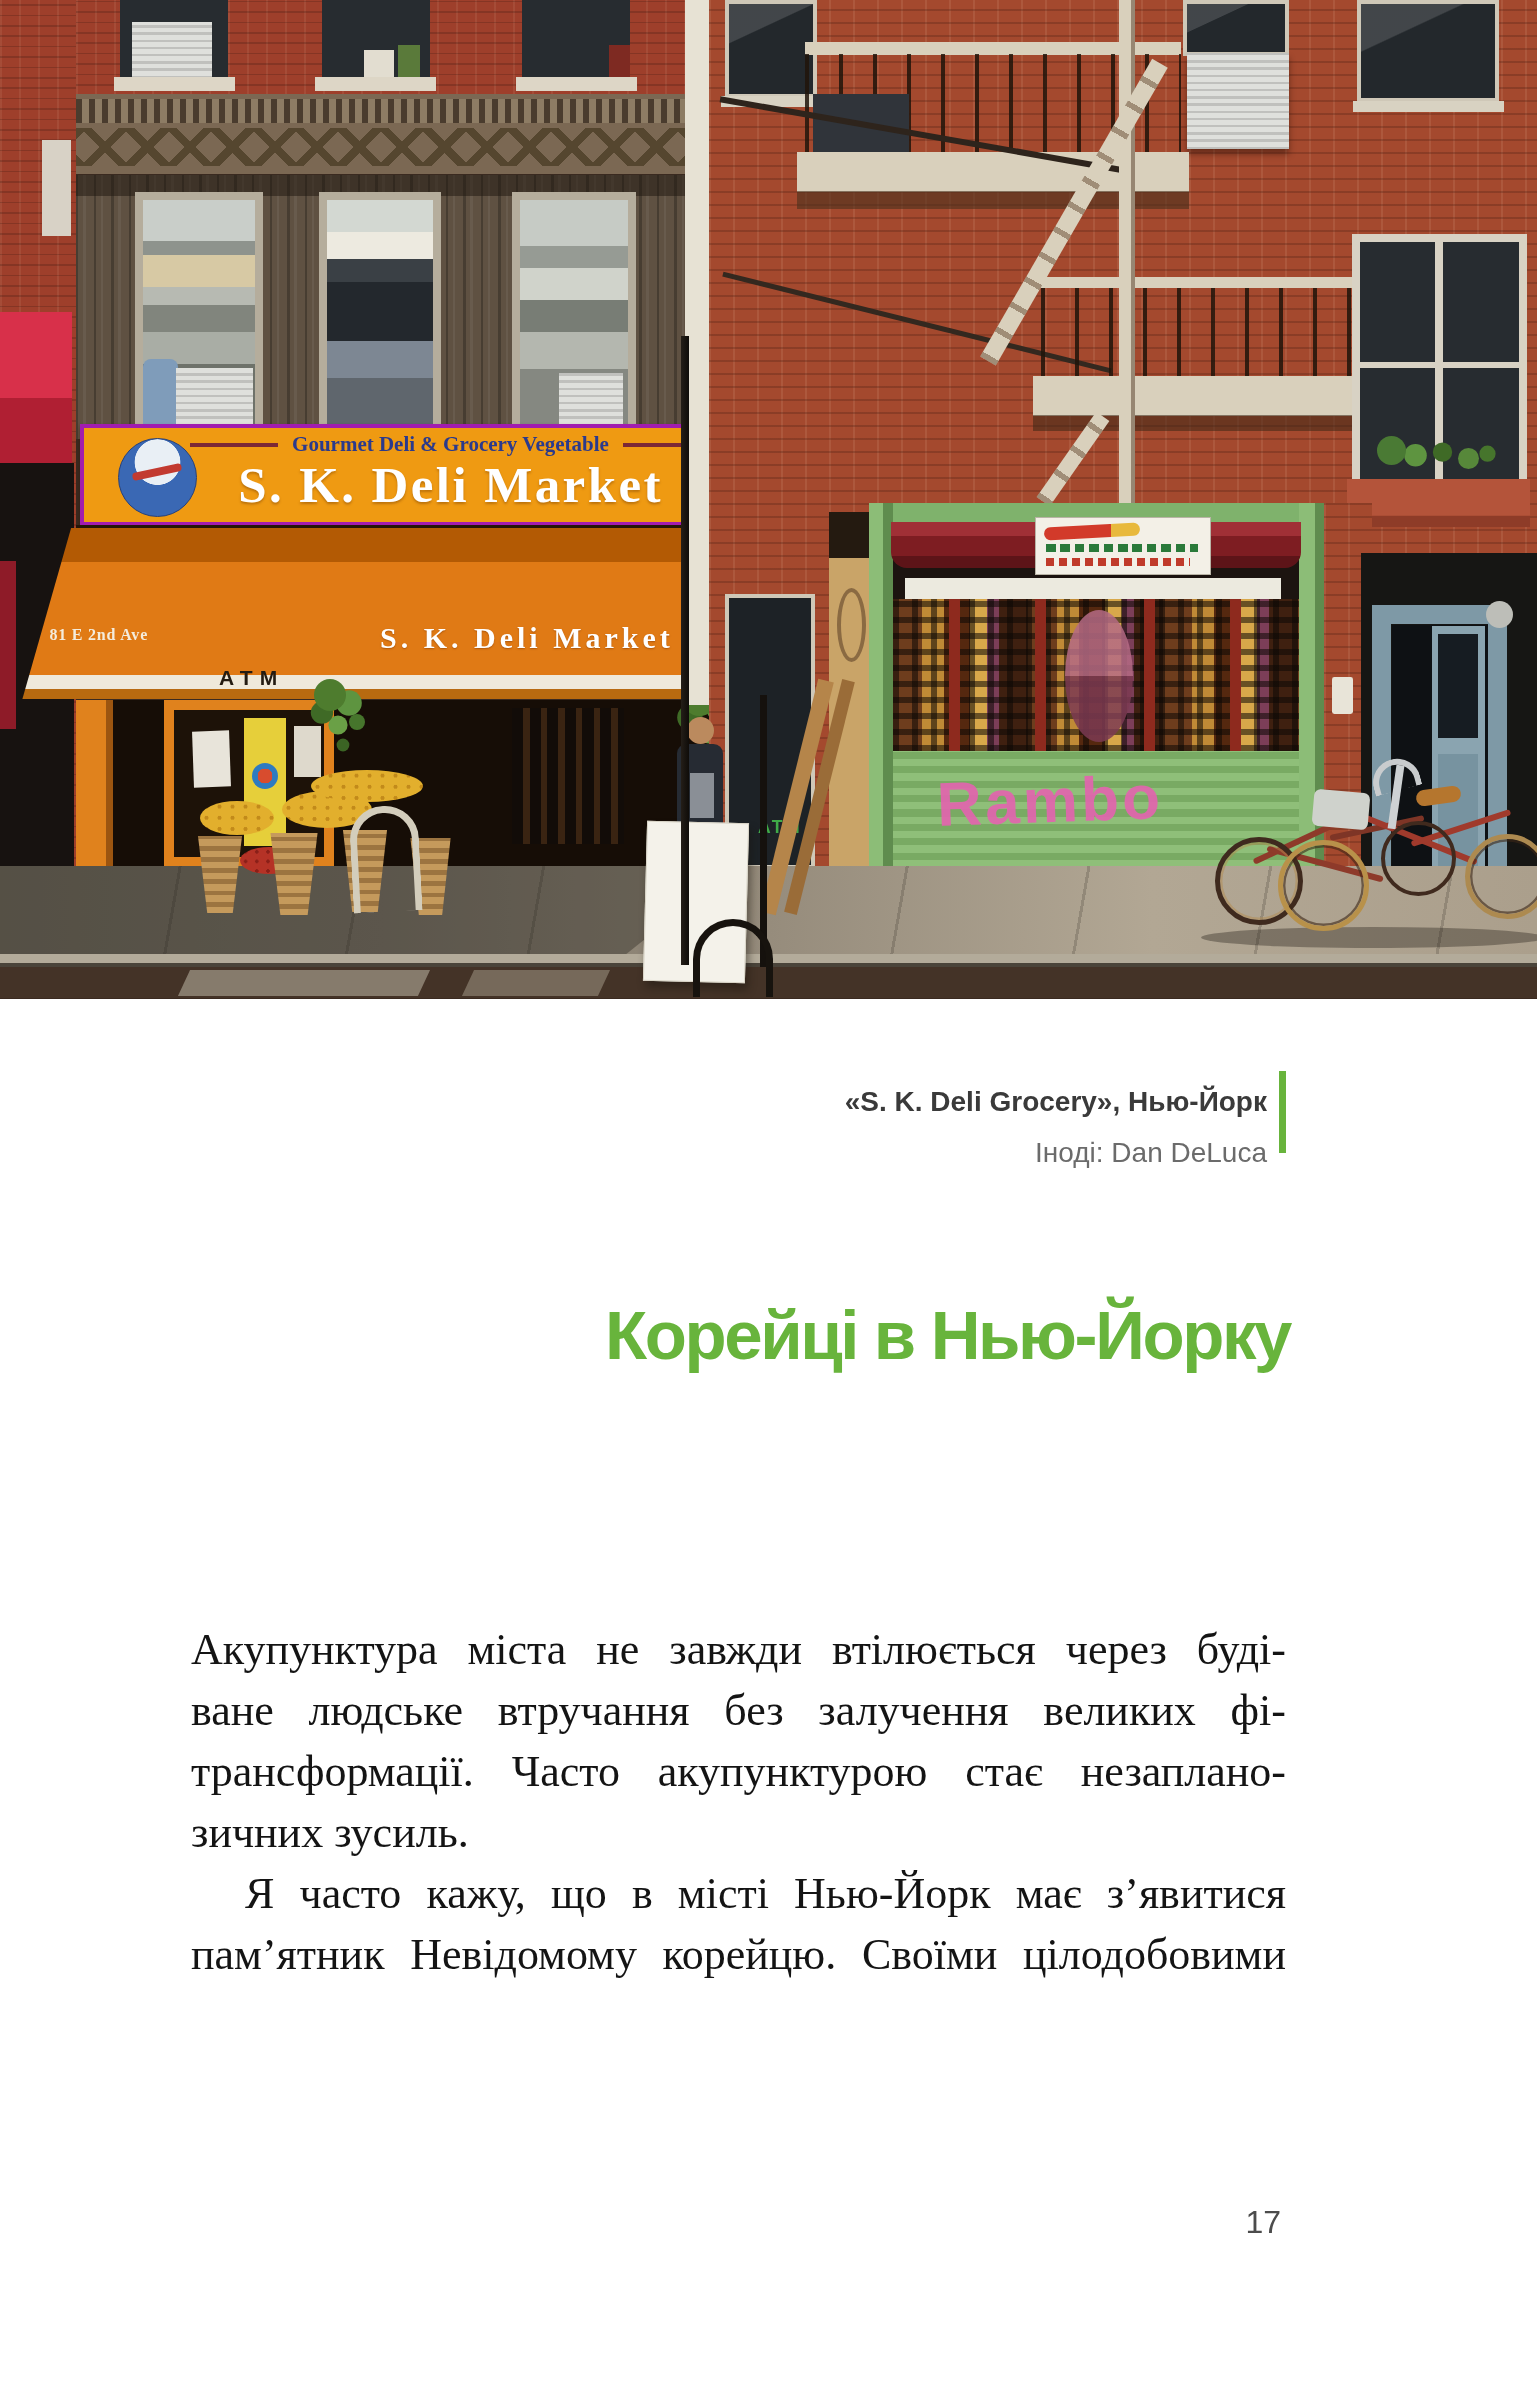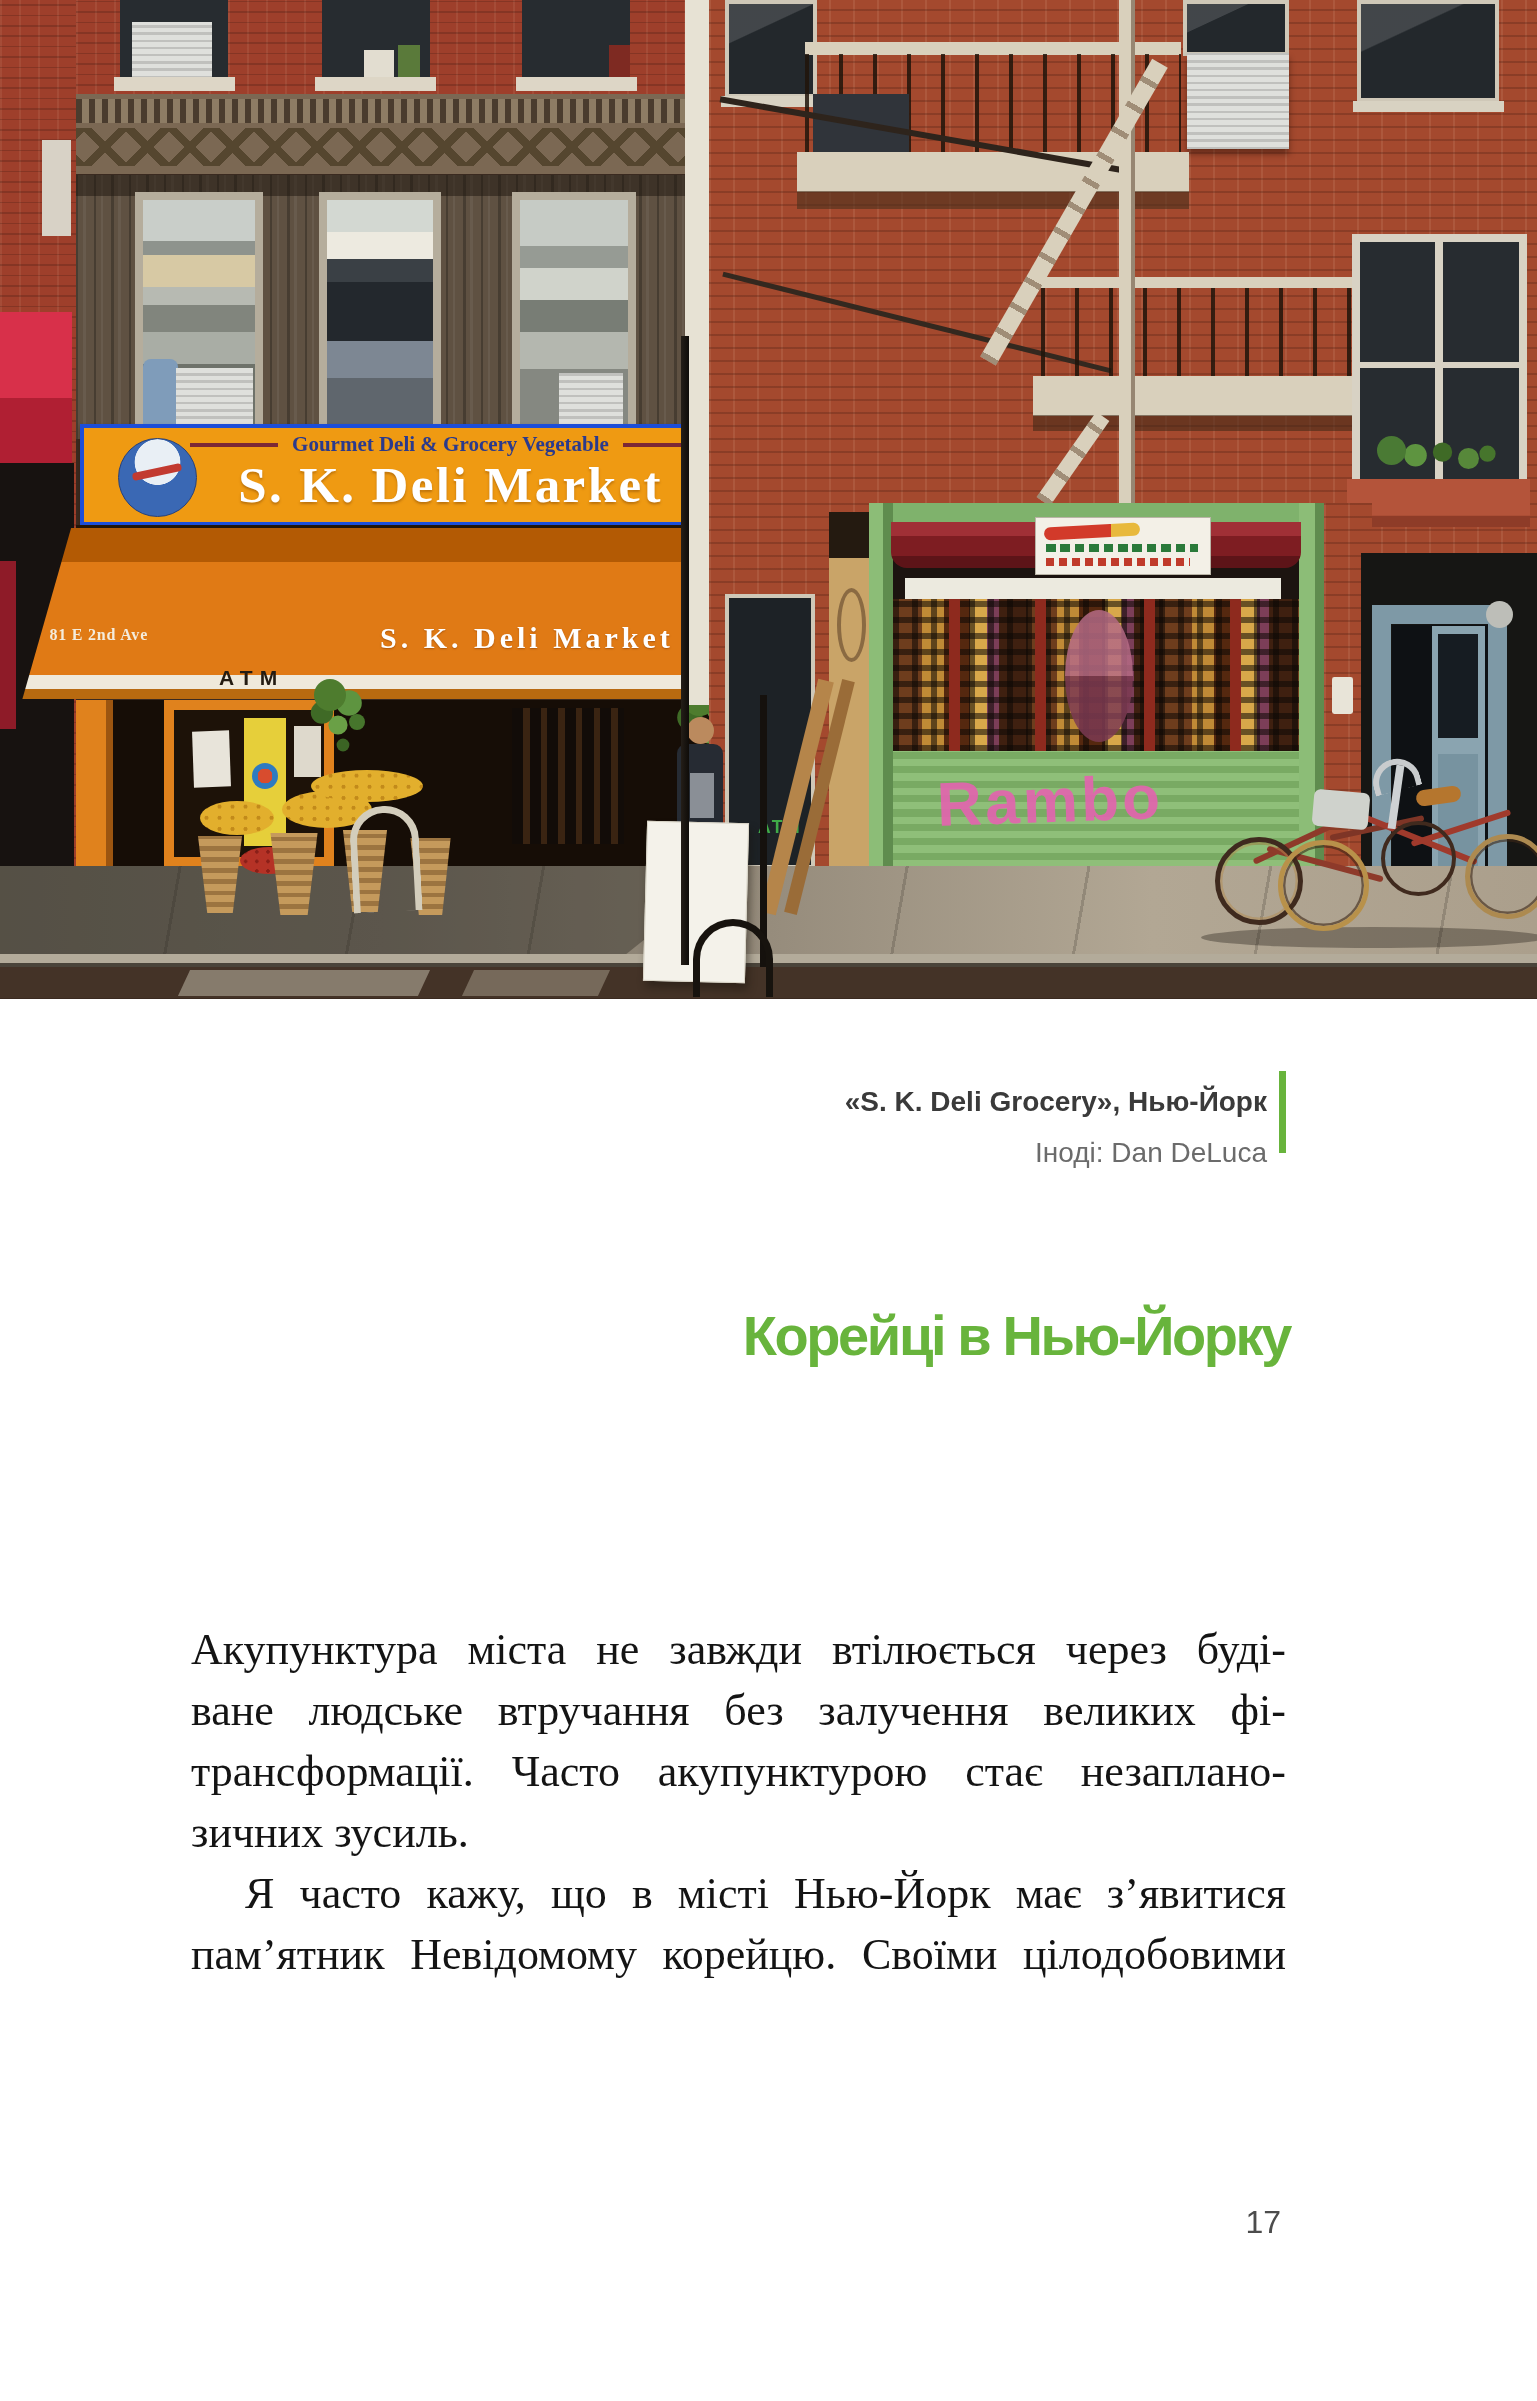--- a/index.html
+++ b/index.html
@@ -28,21 +28,21 @@
      repeating-linear-gradient(90deg,#6e3d1d 0 29px,#c08a36 29px 51px,#55280f 51px 77px,#d8a84a 77px 94px,#7c3e58 94px 106px,#3f2010 106px 135px);}
   .basket{background:repeating-linear-gradient(0deg,#c59a5c 0 6.4px,#9c7440 6.4px 11.2px);
      clip-path:polygon(12% 0,88% 0,72% 100%,28% 100%);}
   .fruitY{background-color:#e2af2d;background-image:radial-gradient(#c28a1a 22%,transparent 23%);background-size:13px 11.2px;border-radius:50%;}
   .fruitR{background-color:#b53226;background-image:radial-gradient(#8a1f18 24%,transparent 25%);background-size:11.2px 9.6px;border-radius:50%;}
   
   .caption{right:270px;top:1076px;text-align:right;line-height:51px;}
   .caption .t1{font-weight:700;font-size:28px;color:#3a3a3a;}
   .caption .t2{font-size:28px;color:#6b6b6b;}
   .capbar{left:1279px;top:1071px;width:7.2px;height:82px;background:#68b43c;}
-  .heading{right:247px;top:1297px;font-weight:700;font-size:56px;line-height:77px;
+  .heading{right:247px;top:1297px;font-weight:700;font-size:69px;line-height:77px;
            letter-spacing:-2.4px;color:#68b43c;white-space:nowrap;}
   .bodytext{left:191px;top:1619px;width:1095px;color:#141414;
             font-family:"Liberation Serif",serif;font-size:44px;}
   .body-line{line-height:61px;text-align:justify;text-align-last:justify;}
   .body-line.lastline{text-align-last:auto;}
   .body-line.indent{text-indent:54px;}
   .pagenum{right:256px;top:2204px;font-size:32px;color:#4c4c4c;}
   
   .signTag{font-family:"Liberation Serif",serif;font-weight:700;font-size:21px;color:#2b3a8c;}
   .dash{width:88px;height:4px;background:#7c2836;}
@@ -95,21 +95,21 @@
       <div class="a acunit" style="right:1.6px;bottom:1.6px;width:77px;height:58px;"></div>
     </div>
     <div class="a woodwin" style="left:319px;top:192px;width:106px;height:228px;
          background:linear-gradient(180deg,#d3d8d2 0 14%,#edeae0 14% 26%,#3a4045 26% 36%,#23282d 36% 62%,#7d8793 62% 78%,#5f666d 78% 100%);"></div>
     <div class="a woodwin" style="left:512px;top:192px;width:108px;height:228px;
          background:linear-gradient(180deg,#c6cbc5 0 20%,#969b94 20% 30%,#d0d3cb 30% 44%,#787d75 44% 58%,#b4b7af 58% 74%,#858881 74% 100%);">
       <div class="a acunit" style="right:4.8px;bottom:1.6px;width:64px;height:53px;"></div>
     </div>
 
     <div class="a" style="left:80px;top:424px;width:741px;height:102px;
-         background:#ef9a12;border:4px solid #1d4ed8;box-sizing:border-box;box-shadow:0 3.2px 4.8px rgba(40,20,0,.4);">
+         background:#ef9a12;border:4px solid #a21caf;box-sizing:border-box;box-shadow:0 3.2px 4.8px rgba(40,20,0,.4);">
       <div class="a" style="left:0;top:4.8px;width:100%;height:24px;display:flex;align-items:center;justify-content:center;gap:14.4px;">
         <div class="dash"></div>
         <div class="signTag">Gourmet Deli &amp; Grocery Vegetable</div>
         <div class="dash"></div>
       </div>
       <div class="a signName" style="left:104px;right:104px;top:32px;">S. K. Deli Market</div>
       <div class="a" style="left:34px;top:9.6px;width:77px;height:77px;border-radius:50%;
            background:radial-gradient(circle at 50% 30%,#e9eff5 0 34%,#3a68b4 35% 100%);border:1.6px solid #24407c;">
         <div class="a" style="left:13px;top:29px;width:50px;height:8px;background:#c23a30;transform:rotate(-12deg);border-radius:4px;"></div>
       </div>

